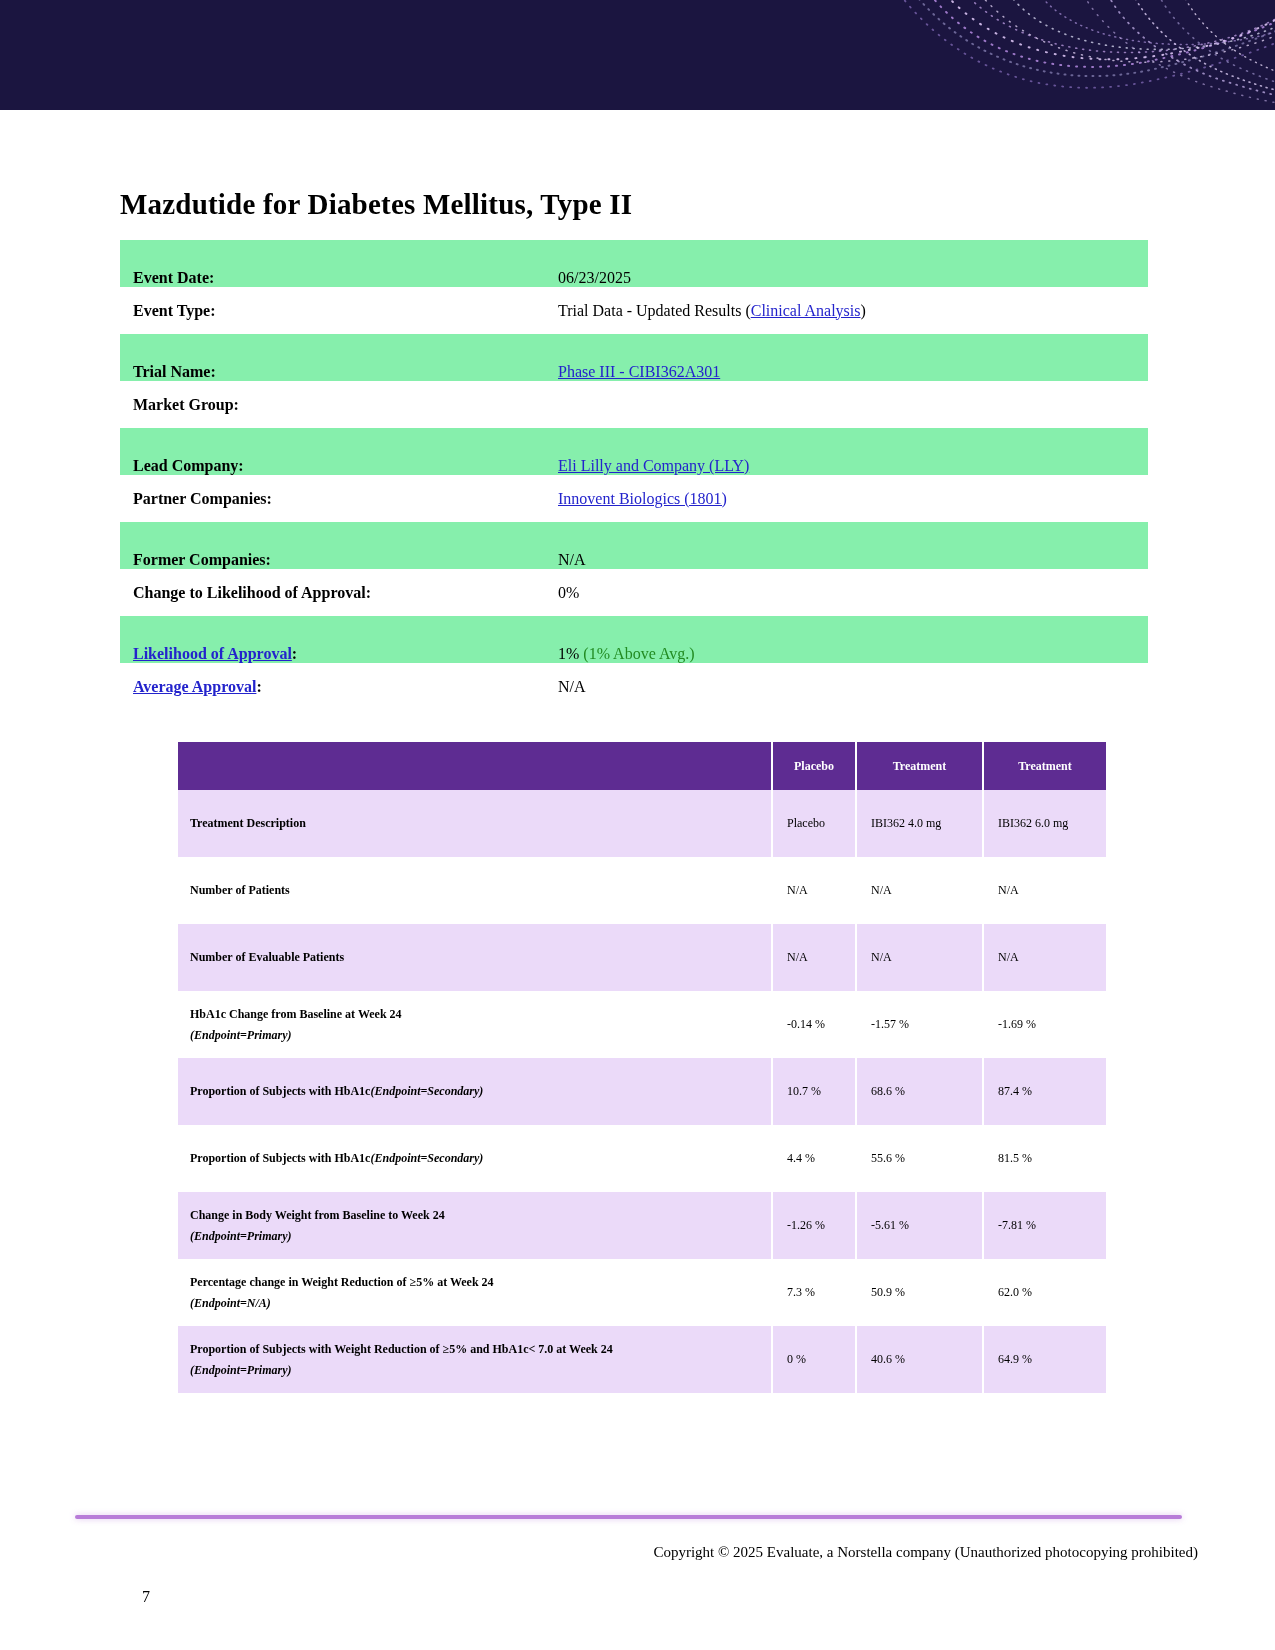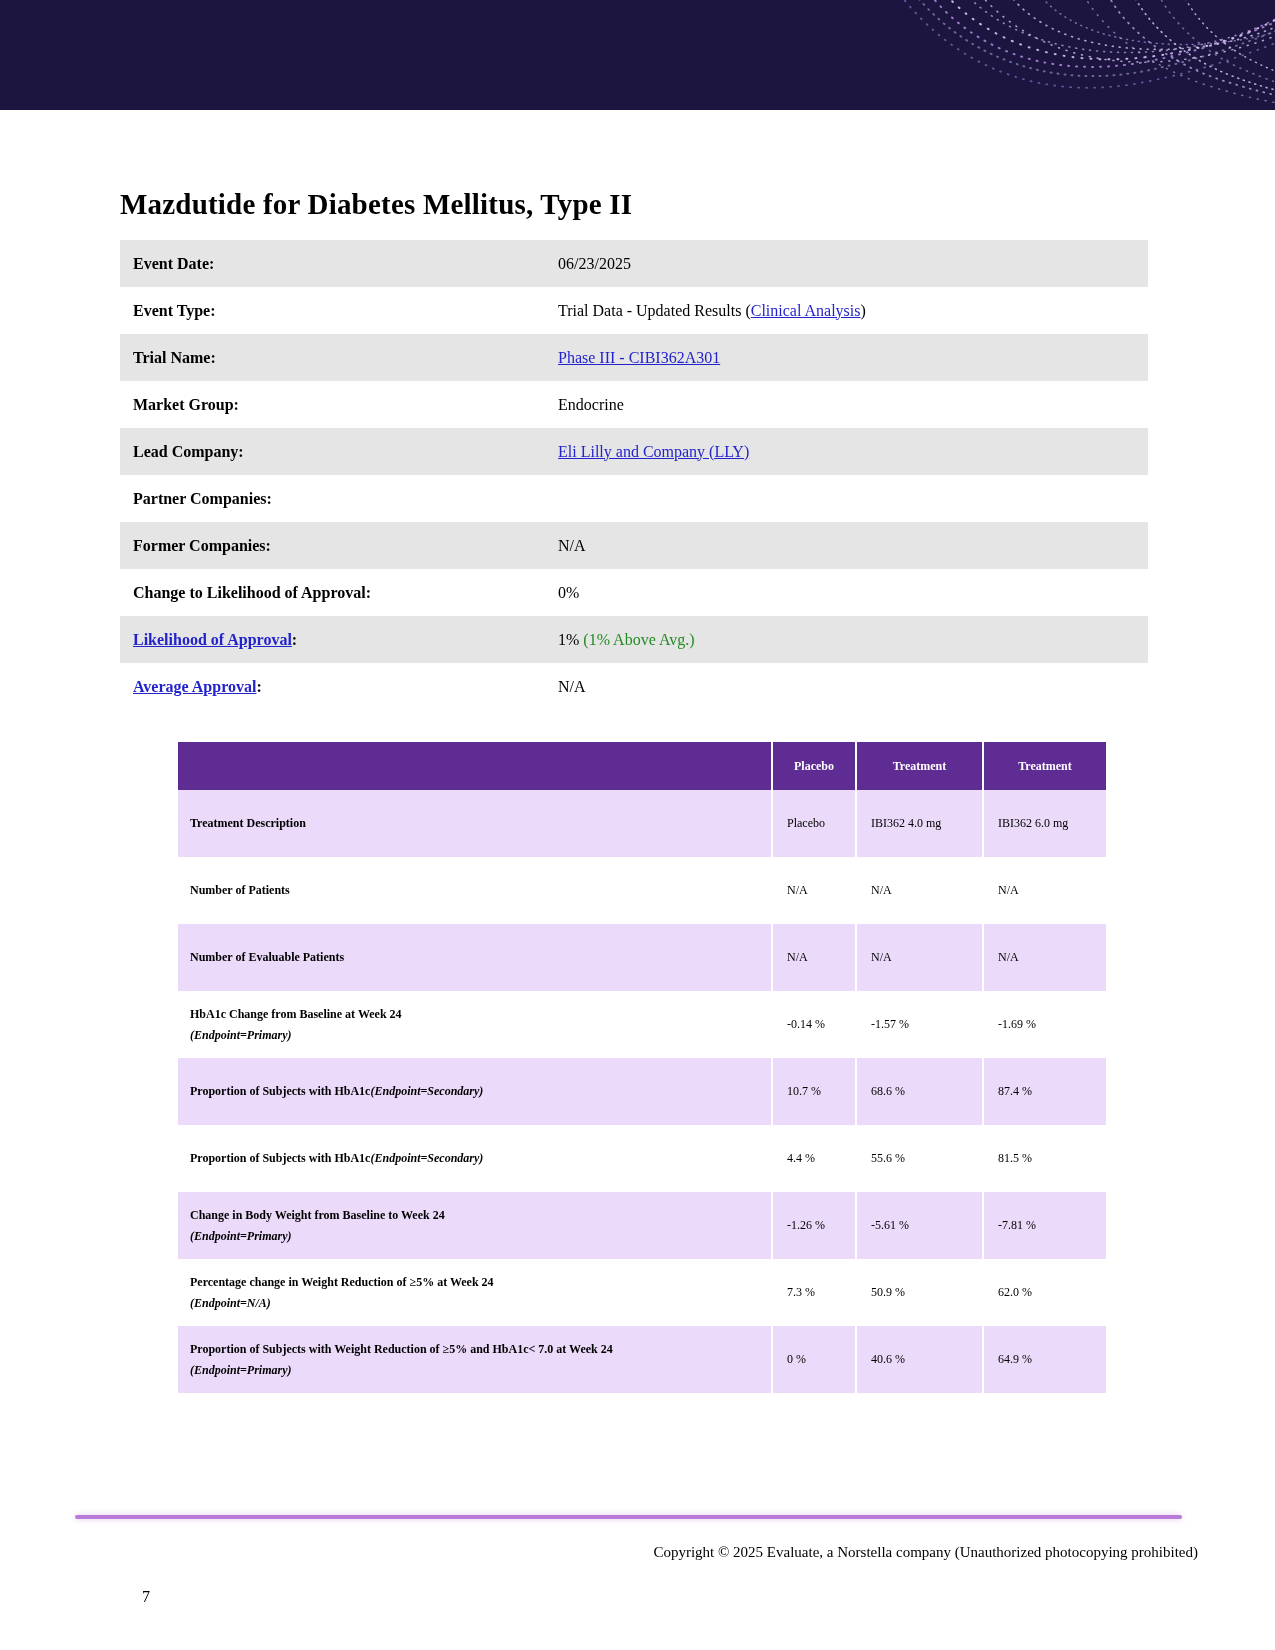--- a/index.html
+++ b/index.html
@@ -17,21 +17,21 @@
   .page-title{
     position:absolute;top:188px;left:120px;margin:0;
     font-size:29px;font-weight:bold;letter-spacing:.2px;
   }
   
   .info-table{
     position:absolute;top:240px;left:120px;width:1028px;
     font-size:16px;
   }
   .info-row{display:flex;align-items:center;min-height:47px;}
-  .info-row.alt{background:#e5e5e5;}
+  .info-row.alt{background:#86efac;align-items:flex-end;}
   .info-label{
     width:425px;flex:0 0 425px;padding-left:13px;font-weight:bold;
   }
   .info-value{flex:1;}
   a.doc-link{color:#2323cc;text-decoration:underline;cursor:pointer;}
   a.doc-link.bold{font-weight:bold;}
   .green-text{color:#228b22;}
   
   .results-table{
     position:absolute;top:742px;left:178px;width:928px;
@@ -104,30 +104,30 @@
     <span class="info-value"><span>Trial Data - Updated Results (</span><a class="doc-link">Clinical Analysis</a><span>)</span></span>
   </div>
 
   <div class="info-row alt">
     <span class="info-label">Trial Name:</span>
     <span class="info-value"><a class="doc-link">Phase III - CIBI362A301</a></span>
   </div>
 
   <div class="info-row">
     <span class="info-label">Market Group:</span>
-    <span class="info-value">Endocrine</span>
   </div>
 
   <div class="info-row alt">
     <span class="info-label">Lead Company:</span>
     <span class="info-value"><a class="doc-link">Eli Lilly and Company (LLY)</a></span>
   </div>
 
   <div class="info-row">
     <span class="info-label">Partner Companies:</span>
+    <span class="info-value"><a class="doc-link">Innovent Biologics (1801)</a></span>
   </div>
 
   <div class="info-row alt">
     <span class="info-label">Former Companies:</span>
     <span class="info-value">N/A</span>
   </div>
 
   <div class="info-row">
     <span class="info-label">Change to Likelihood of Approval:</span>
     <span class="info-value">0%</span>

